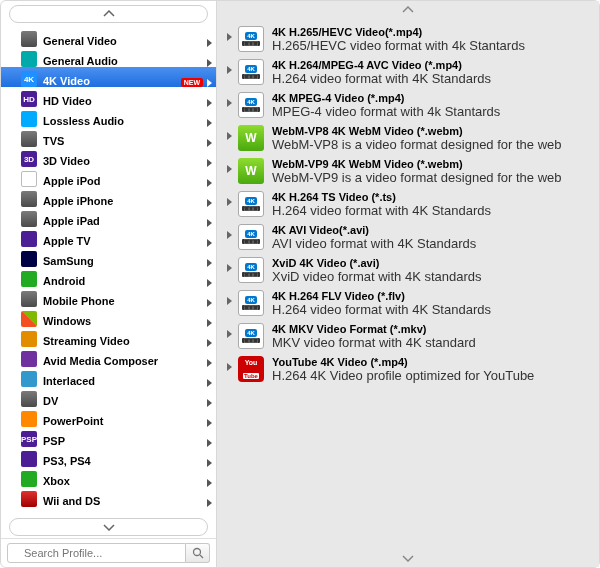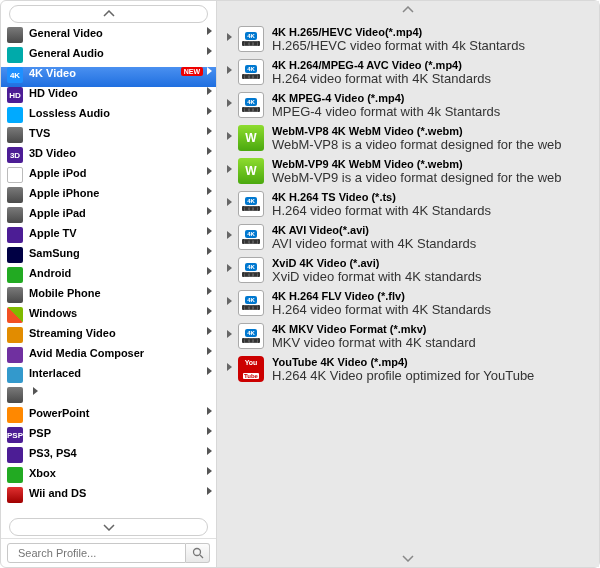--- a/index.html
+++ b/index.html
@@ -47,23 +47,23 @@
     height: 18px;
   }
   .arrow-bar.right-side { height: 18px; }
   .cat-list {
     flex: 1;
     overflow: hidden;
     padding: 2px 0;
   }
   .cat {
     display: flex;
-    align-items: flex-start;
+    align-items: flex-end;
     height: 20px;
-    padding: 0 4px 0 6px;
+    padding: 0 4px 0 20px;
     cursor: default;
     position: relative;
   }
   .cat .ico {
     width: 16px; height: 16px;
     margin-right: 6px;
     border-radius: 2px;
     display: flex; align-items: center; justify-content: center;
     font-size: 8px; font-weight: bold; color: #fff;
     flex-shrink: 0;
@@ -85,21 +85,21 @@
   }
   .search-row {
     display: flex; align-items: center;
     padding: 4px 6px;
     border-top: 1px solid #e0e0e0;
   }
   .search-row input {
     flex: 1; height: 20px;
     border: 1px solid #c8c8c8;
     border-radius: 3px 0 0 3px;
-    padding: 0 10px;
+    padding: 0 16px;
     font-size: 11px;
     outline: none;
   }
   .search-row .sbtn {
     width: 24px; height: 20px;
     border: 1px solid #c8c8c8;
     border-left: none;
     border-radius: 0 3px 3px 0;
     background: linear-gradient(#fcfcfc,#e8e8e8);
     display: flex; align-items: center; justify-content: center;
@@ -258,20 +258,21 @@
           <span class="lbl">Avid Media Composer</span>
           <div class="chev"></div>
         </div>
         <div class="cat">
           <div class="ico ic-inter"></div>
           <span class="lbl">Interlaced</span>
           <div class="chev"></div>
         </div>
         <div class="cat">
           <div class="ico ic-gray"></div>
+          <span class="lbl">DV</span>
           <div class="chev"></div>
         </div>
         <div class="cat">
           <div class="ico ic-orange"></div>
           <span class="lbl">PowerPoint</span>
           <div class="chev"></div>
         </div>
         <div class="cat">
           <div class="ico ic-black">PSP</div>
           <span class="lbl">PSP</span>

